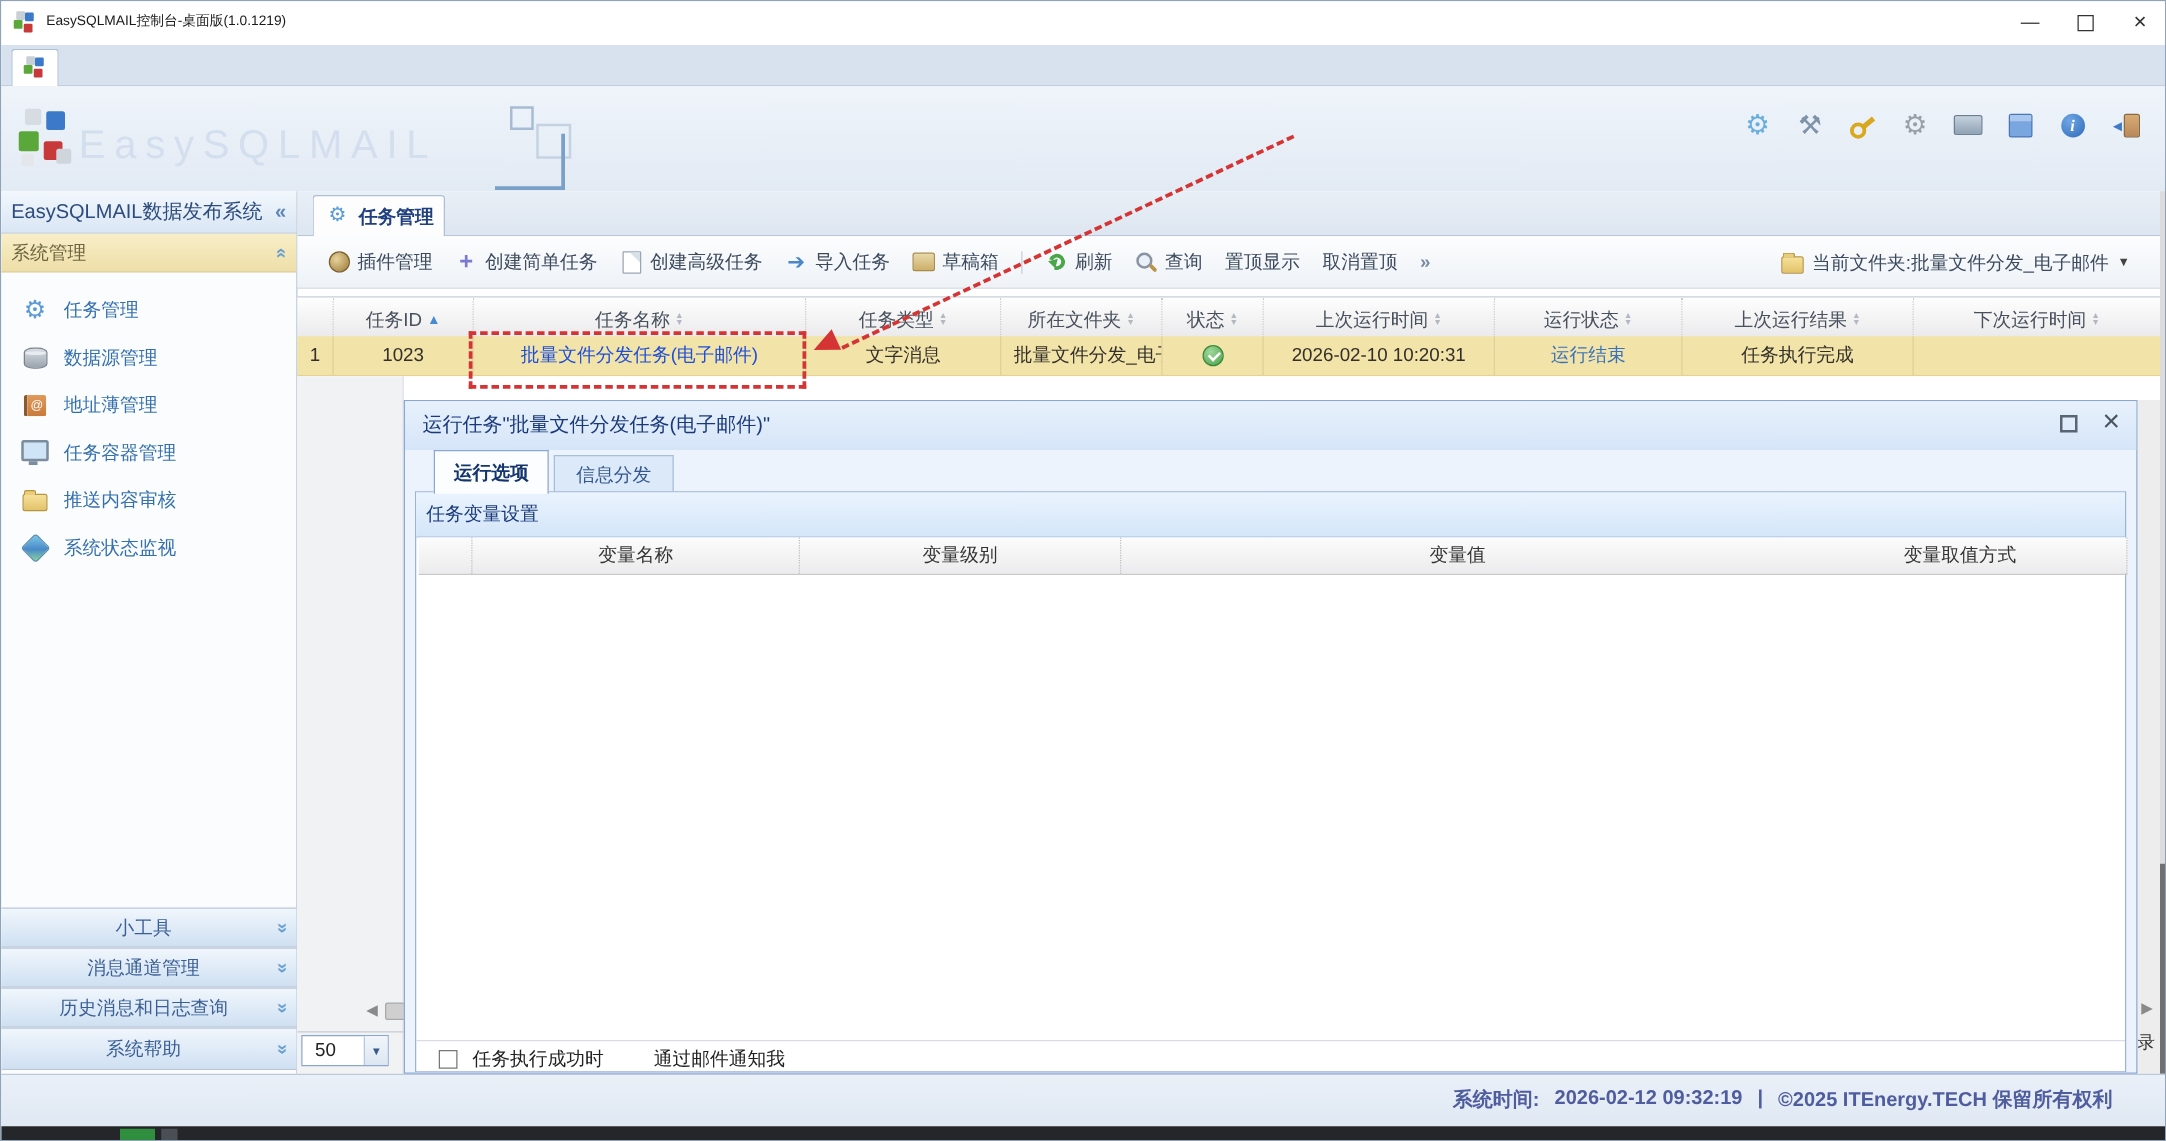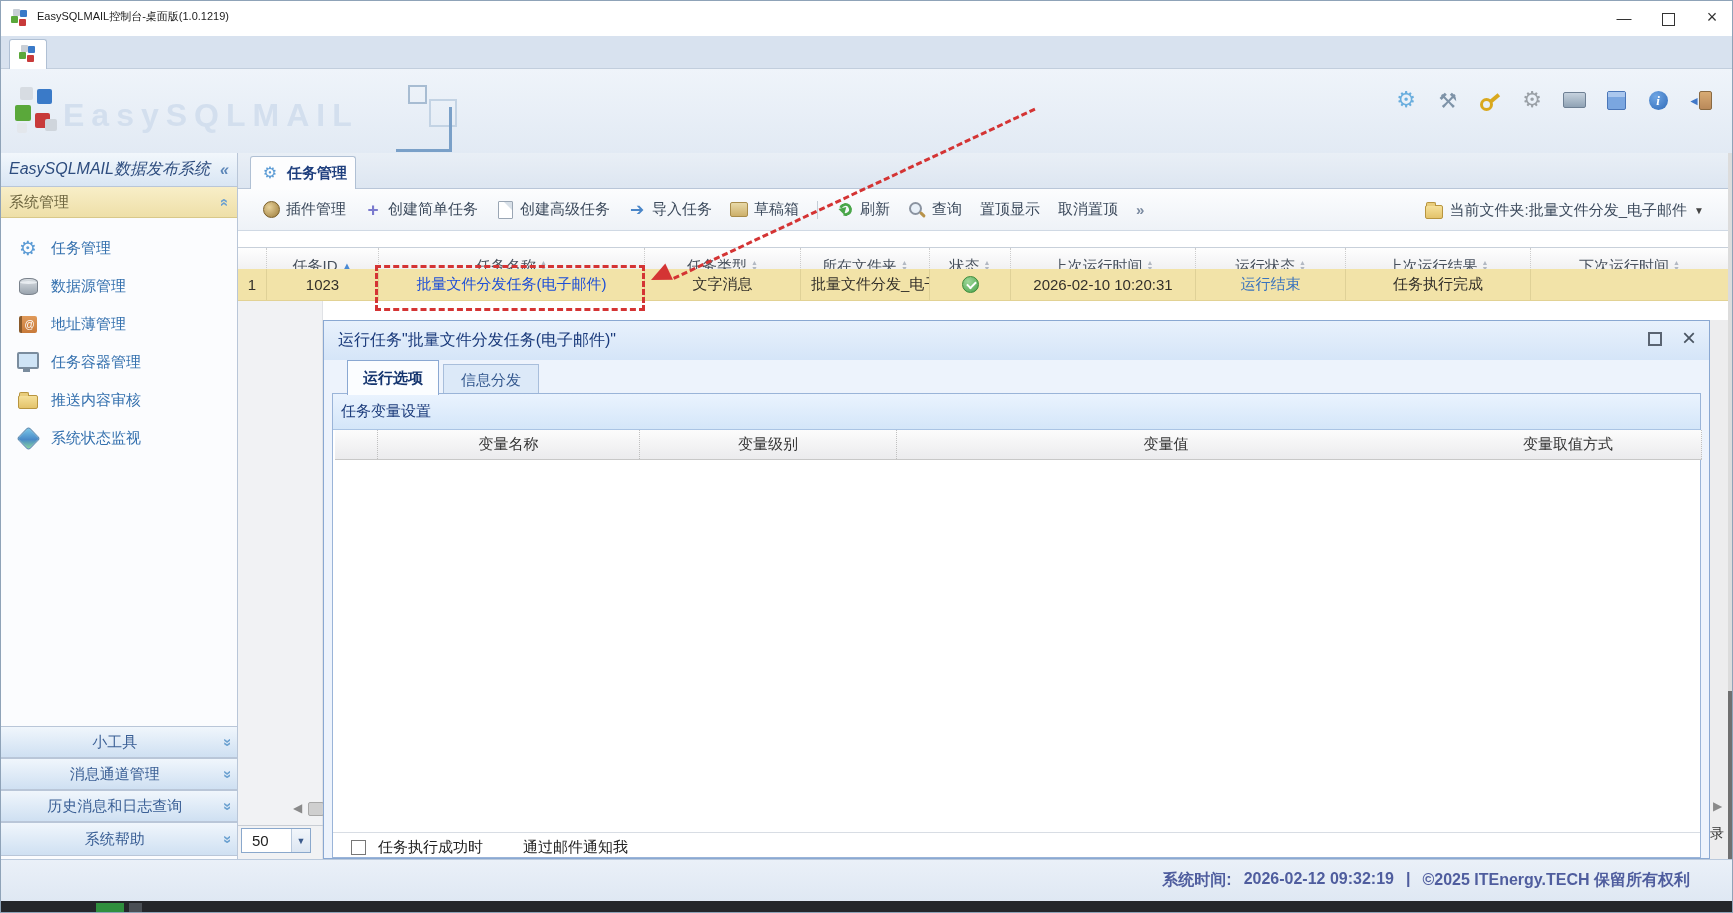--- a/index.html
+++ b/index.html
@@ -28,21 +28,21 @@
   
   .banner{position:absolute;left:0;top:68px;width:1733px;height:84px;background:linear-gradient(#eff4fa,#e2eaf4);}
   .blogo{position:absolute;left:14px;top:18px;width:46px;height:46px;}
   .blogo i{position:absolute;border-radius:2px;}
   .blogo .g{left:0;top:18px;width:16px;height:16px;background:#5aa83a;}
   .blogo .b{left:22px;top:2px;width:15px;height:15px;background:#3a7ac8;}
   .blogo .r{left:20px;top:26px;width:15px;height:15px;background:#c83a3a;}
   .blogo .s1{left:5px;top:0;width:13px;height:13px;background:#d7dce2;}
   .blogo .s2{left:30px;top:32px;width:12px;height:12px;background:#cfd5dc;}
   .blogo .s3{left:2px;top:36px;width:10px;height:10px;background:#e3e7ec;}
-  .wmark{position:absolute;left:62px;top:28px;font-size:32px;font-weight:bold;letter-spacing:7px;color:#d3dfee;}
+  .wmark{position:absolute;left:62px;top:28px;font-size:32px;font-weight:normal;letter-spacing:7px;color:#d3dfee;}
   .decor-sq1{position:absolute;left:407px;top:16px;width:15px;height:15px;border:2px solid #a7bcd2;}
   .decor-sq2{position:absolute;left:428px;top:30px;width:24px;height:24px;border:2px solid #c3d3e4;}
   .decor-br{position:absolute;left:395px;top:38px;width:53px;height:42px;border-right:3px solid #7aa0c8;border-bottom:3px solid #7aa0c8;}
   .hicons{position:absolute;right:22px;top:19px;display:flex;gap:18px;align-items:center;}
   .hico{width:24px;height:24px;display:flex;align-items:center;justify-content:center;}
   .glyph-gear-blue{color:#6aaede;font-size:22px;line-height:22px;}
   .glyph-gear-gray{color:#9aa0a6;font-size:22px;line-height:22px;}
   .glyph-tools{color:#7e93a8;font-size:21px;line-height:21px;}
   .icon-key{position:relative;width:22px;height:22px;}
   .icon-key::before{content:"";position:absolute;left:1px;top:9px;width:7px;height:7px;border:3px solid #d9a81e;border-radius:50%;}
@@ -51,21 +51,21 @@
   .icon-cube{position:relative;width:17px;height:17px;background:#7aa6e0;border:1px solid #4a76b8;border-radius:2px;}
   .icon-cube::before{content:"";position:absolute;left:0;top:0;width:100%;height:5px;background:#aac7ee;}
   .icon-info{width:19px;height:19px;border-radius:50%;background:radial-gradient(circle at 35% 30%,#6fa6e4,#2f6ab8);
              color:#fff;font-size:13px;font-weight:bold;font-style:italic;text-align:center;line-height:19px;font-family:"Liberation Serif",serif;}
   .icon-exit{position:relative;width:24px;height:19px;}
   .icon-exit .door{position:absolute;right:0;top:0;width:13px;height:19px;background:linear-gradient(#d8ab74,#b9895a);border:1px solid #8a6a42;border-radius:2px;box-sizing:border-box;}
   .icon-exit .arr{position:absolute;left:0;top:3px;color:#4178c8;font-size:12px;font-weight:bold;}
   
   .sidebar{position:absolute;left:0;top:152px;width:237px;height:706px;background:#fbfcfe;border-right:1px solid #b9c6d8;box-sizing:border-box;}
   .sb-header{position:absolute;left:0;top:0;width:100%;height:34px;background:linear-gradient(#f2f7fc,#d9e6f4);
-             border-bottom:1px solid #b9c6d8;box-sizing:border-box;display:flex;align-items:center;padding:0 8px;font-style:italic;}
+             border-bottom:1px solid #b9c6d8;box-sizing:border-box;display:flex;align-items:center;padding:0 8px;}
   .sb-header .txt{font-size:16px;color:#2d4c7e;flex:1;white-space:nowrap;}
   .sb-header .col{color:#5c86b8;font-size:16px;font-weight:bold;}
   .sb-section{position:absolute;left:0;top:34px;width:100%;height:31px;background:linear-gradient(#f8eec8,#eedfa8);
               border-bottom:1px solid #d8c88a;box-sizing:border-box;display:flex;align-items:center;padding:0 8px;}
   .sb-section .txt{font-size:15px;color:#6e6640;flex:1;}
   .chev{display:inline-block;color:#6aa0d0;font-size:15px;font-weight:bold;}
   .chev-up{transform:rotate(90deg);}
   .chev-down{transform:rotate(-90deg);}
   .sb-item{position:absolute;left:0;width:100%;height:38px;display:flex;align-items:center;padding-left:16px;box-sizing:border-box;gap:12px;}
   .sb-item .lbl{font-size:15px;color:#3470ae;}
@@ -103,21 +103,21 @@
   .icon-doc{position:relative;width:13px;height:16px;background:#fff;border:1px solid #9aa6b4;border-radius:1px;}
   .icon-doc::after{content:"";position:absolute;right:0;top:0;border:4px solid #d8e0e8;border-left-color:transparent;border-bottom-color:transparent;}
   .icon-import{color:#4a86c8;font-size:17px;font-weight:bold;}
   .icon-draft{width:16px;height:13px;background:linear-gradient(#e8d9a8,#cdb06a);border:1px solid #a88c4a;border-radius:2px;}
   .icon-refresh{position:relative;width:13px;height:13px;border:3px solid #49a649;border-left-color:transparent;border-radius:50%;transform:rotate(-25deg);box-sizing:border-box;}
   .icon-refresh::after{content:"";position:absolute;left:-7px;top:-3px;border:4px solid transparent;border-right:7px solid #49a649;transform:rotate(40deg);}
   .icon-search{position:relative;width:18px;height:18px;}
   .icon-search::before{content:"";position:absolute;left:1px;top:1px;width:9px;height:9px;border:2px solid #8a93a0;border-radius:50%;background:#e8f0f8;}
   .icon-search::after{content:"";position:absolute;left:11px;top:12px;width:7px;height:3px;background:#b8934a;transform:rotate(45deg);border-radius:2px;}
   
-  .grid-head{position:absolute;left:237px;top:246px;width:1490px;height:38px;display:flex;
+  .grid-head{position:absolute;left:237px;top:236px;width:1490px;height:38px;display:flex;
              background:linear-gradient(#fefefe,#e8e8ea);border-top:1px solid #c8d0da;border-bottom:1px solid #c4c4c4;box-sizing:border-box;justify-content:space-between;}
   .gh{display:flex;align-items:center;justify-content:center;font-size:15px;color:#47505c;border-right:1px dotted #cccccc;box-sizing:border-box;white-space:nowrap;overflow:hidden;}
   .sorters{display:inline-flex;flex-direction:column;margin-left:4px;}
   .sorters b{font-weight:normal;font-size:7px;line-height:6px;color:#b2b8c2;}
   .sort-asc{color:#4a8ad4;font-size:11px;margin-left:4px;}
   .grid-row{position:absolute;left:237px;top:268px;width:1490px;height:32px;display:flex;background:#f2e3a8;border-bottom:1px solid #e2d294;box-sizing:border-box;}
   .gc{display:flex;align-items:center;justify-content:center;font-size:15px;color:#33302a;border-right:1px solid rgba(190,175,120,.35);box-sizing:border-box;white-space:nowrap;overflow:hidden;}
   .c0{width:29px;}.c1{width:112px;}.c2{width:266px;}.c3{width:156px;}.c4{width:129px;}
   .c5{width:81px;}.c6{width:185px;}.c7{width:150px;}.c8{width:185px;}.c9{width:197px;border-right:none;}
   .gc.left{justify-content:flex-start;padding-left:10px;}

